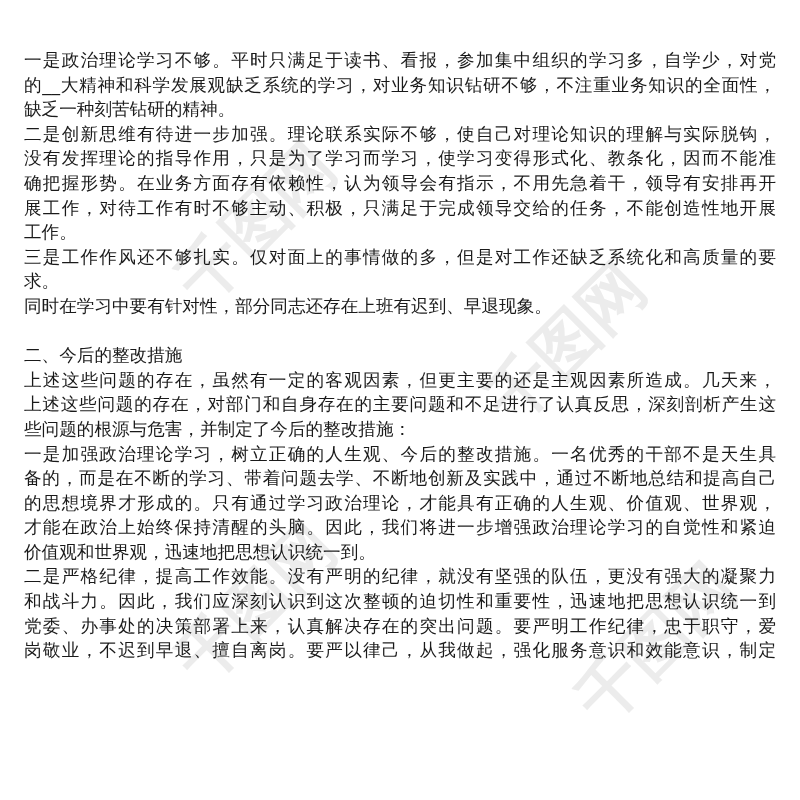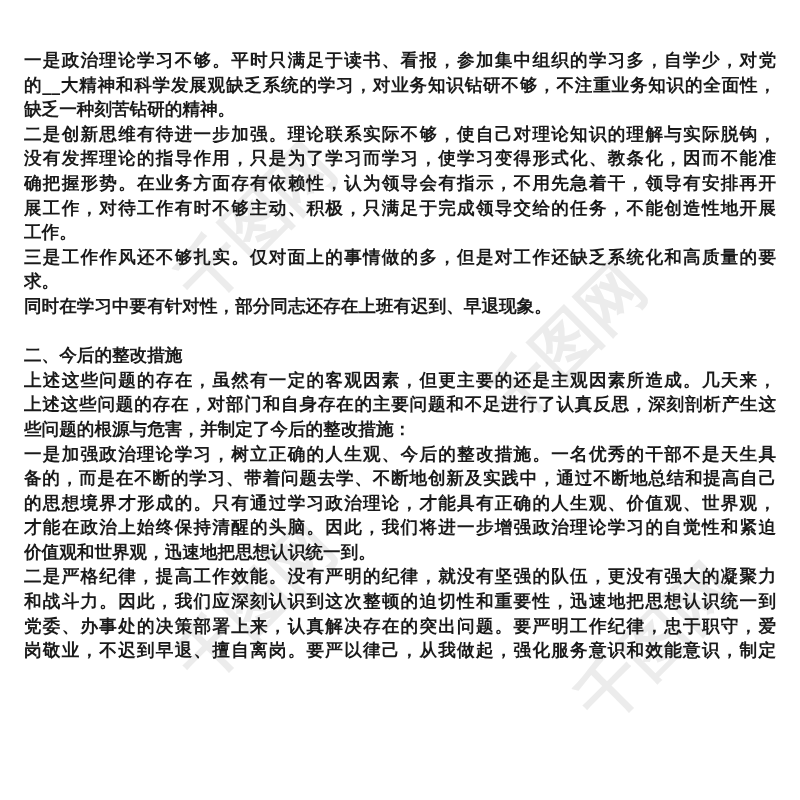--- a/index.html
+++ b/index.html
@@ -31,21 +31,20 @@
     }
     .line {
       height: 24.6px;
       line-height: 24.6px;
       font-size: 17.6px;
       white-space: nowrap;
       overflow: hidden;
       text-align: justify;
       text-align-last: justify;
       letter-spacing: 0px;
-      font-weight: bold;
     }
     .line.short {
       text-align: right;
       text-align-last: left;
     }
     .blank {
       height: 24.6px;
     }
     .watermark {
       position: absolute;

